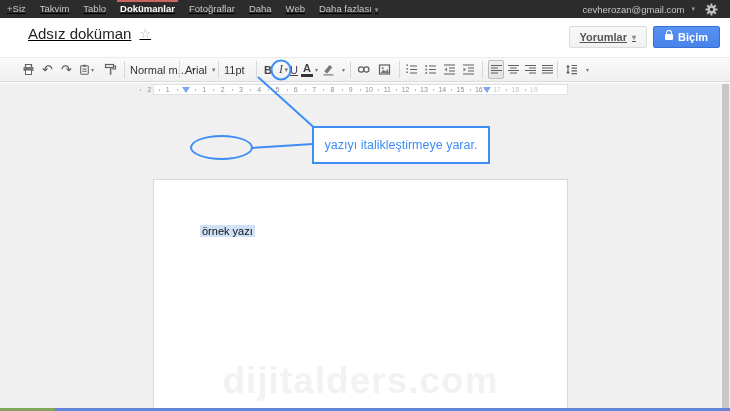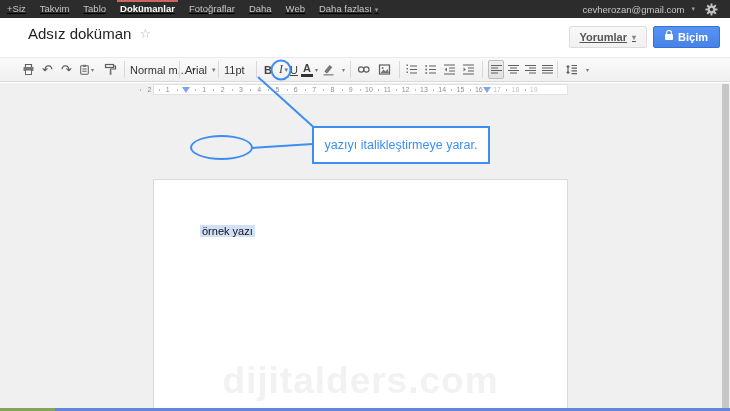--- a/index.html
+++ b/index.html
@@ -13,21 +13,21 @@
   .tb-item{position:relative;color:#c6c6c6;font-size:9.5px;line-height:18px;padding:0 7px;cursor:pointer;}
   .tb-item.active{color:#fff;font-weight:bold;}
   .tb-item.active::before{content:'';position:absolute;top:0;left:4px;right:4px;height:2px;background:#c9675f;}
   .tb-caret{font-size:7px;color:#999;margin-left:3px;}
   .topbar-right{display:flex;align-items:center;padding-right:12px;}
   .tb-account{color:#c6c6c6;font-size:9.5px;margin-right:4px;cursor:pointer;}
   .tb-gear{margin-left:10px;cursor:pointer;display:flex;align-items:center;}
 
   
   .header{position:absolute;top:18px;left:0;right:0;height:65px;background:#fff;z-index:20;}
-  .title-row{position:absolute;top:7px;left:28px;display:flex;align-items:center;}
+  .title-row{position:absolute;top:7px;left:28px;display:flex;align-items:center;text-decoration:underline;}
   .doc-title{font-size:15px;color:#222;}
   .title-star{font-size:13px;color:#b5b5b5;margin-left:8px;cursor:pointer;}
   .header-actions{position:absolute;top:8px;right:10px;display:flex;}
   .btn{height:22px;display:flex;align-items:center;border-radius:2px;font-size:11px;font-weight:bold;cursor:pointer;box-sizing:border-box;}
   .btn-comments{background:linear-gradient(#f8f8f8,#f1f1f1);border:1px solid #dcdcdc;color:#555;padding:0 10px;margin-right:6px;text-decoration:underline;}
   .btn-comments .tb-caret2{font-size:8px;color:#888;margin-left:5px;}
   .btn-share{background:linear-gradient(#5793f5,#4783e8);border:1px solid #3471d3;color:#fff;padding:0 11px;}
   .lock{width:8px;height:6px;background:#fff;border-radius:1px;position:relative;margin-right:5px;}
   .lock::before{content:'';position:absolute;top:-4px;left:1px;width:4px;height:4px;
                 border:1.5px solid #fff;border-bottom:none;border-radius:3px 3px 0 0;}

